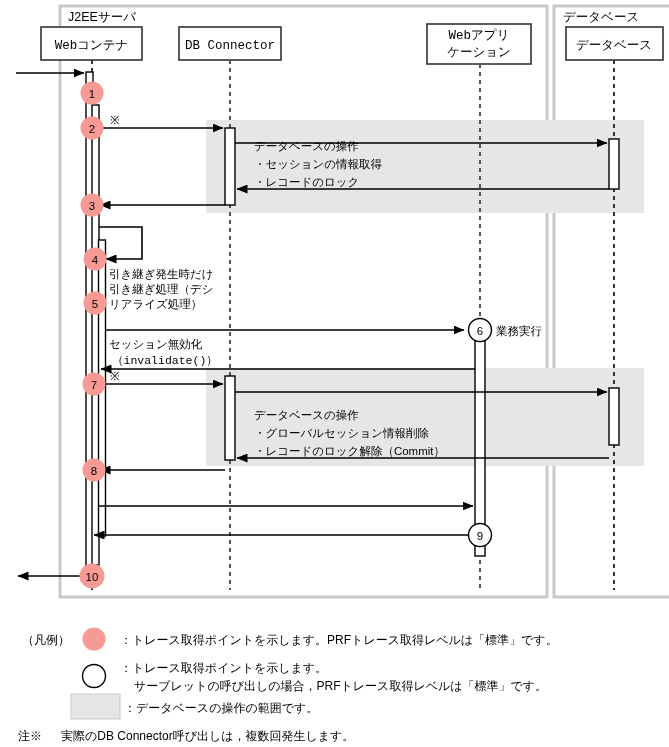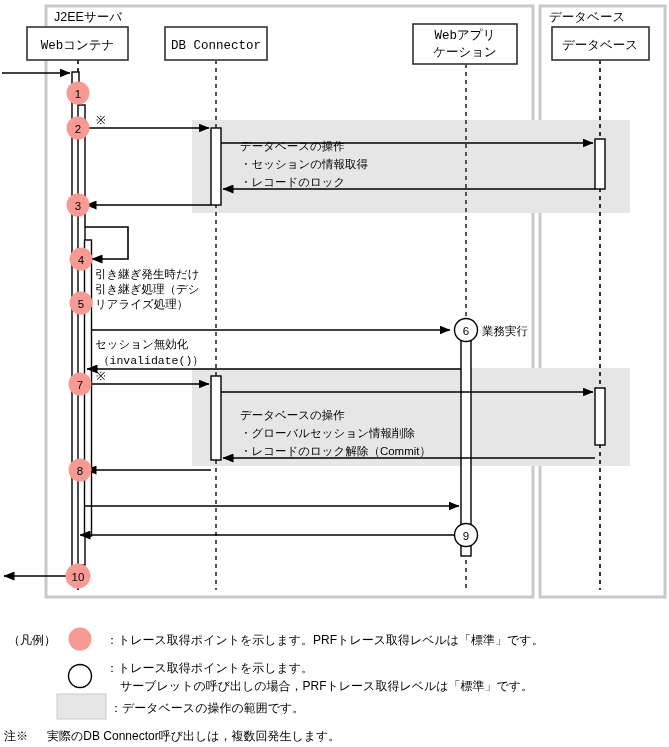--- a/index.html
+++ b/index.html
@@ -11,20 +11,21 @@
     width: 669px;
     height: 747px;
     font-family: "Liberation Sans", sans-serif;
     color: #000000;
     overflow: hidden;
   }
   #diagram-root {
     position: relative;
     width: 597px;
     height: 747px;
+    padding-left: 14px;
   }
   svg#seq {
     display: block;
     width: 669px;
     height: 747px;
   }
   .lbl {
     font-family: "Liberation Sans", sans-serif;
     font-size: 11.5px;
     fill: #000;

